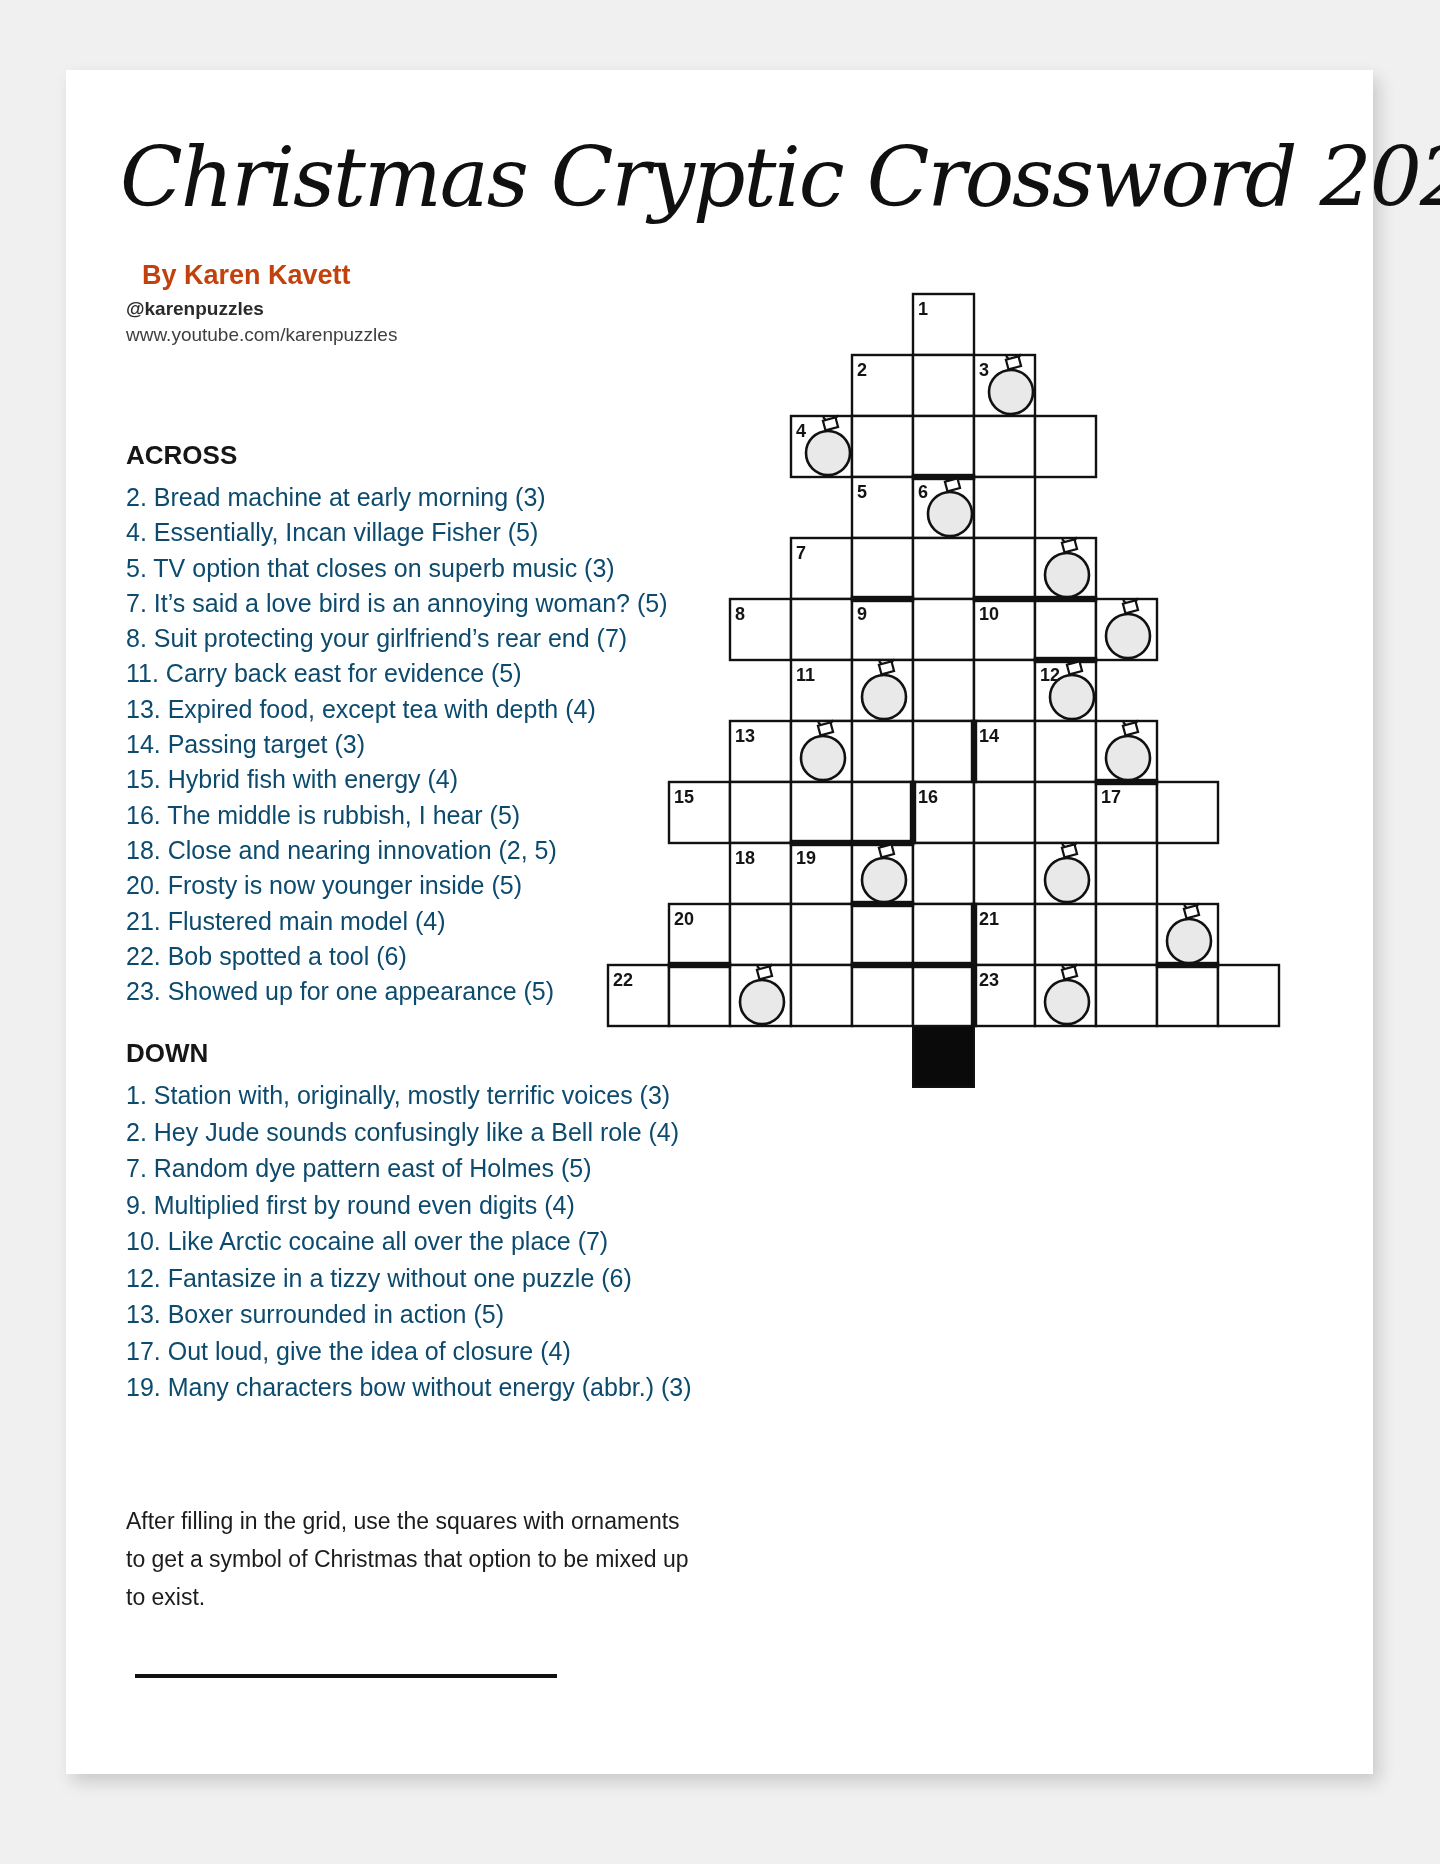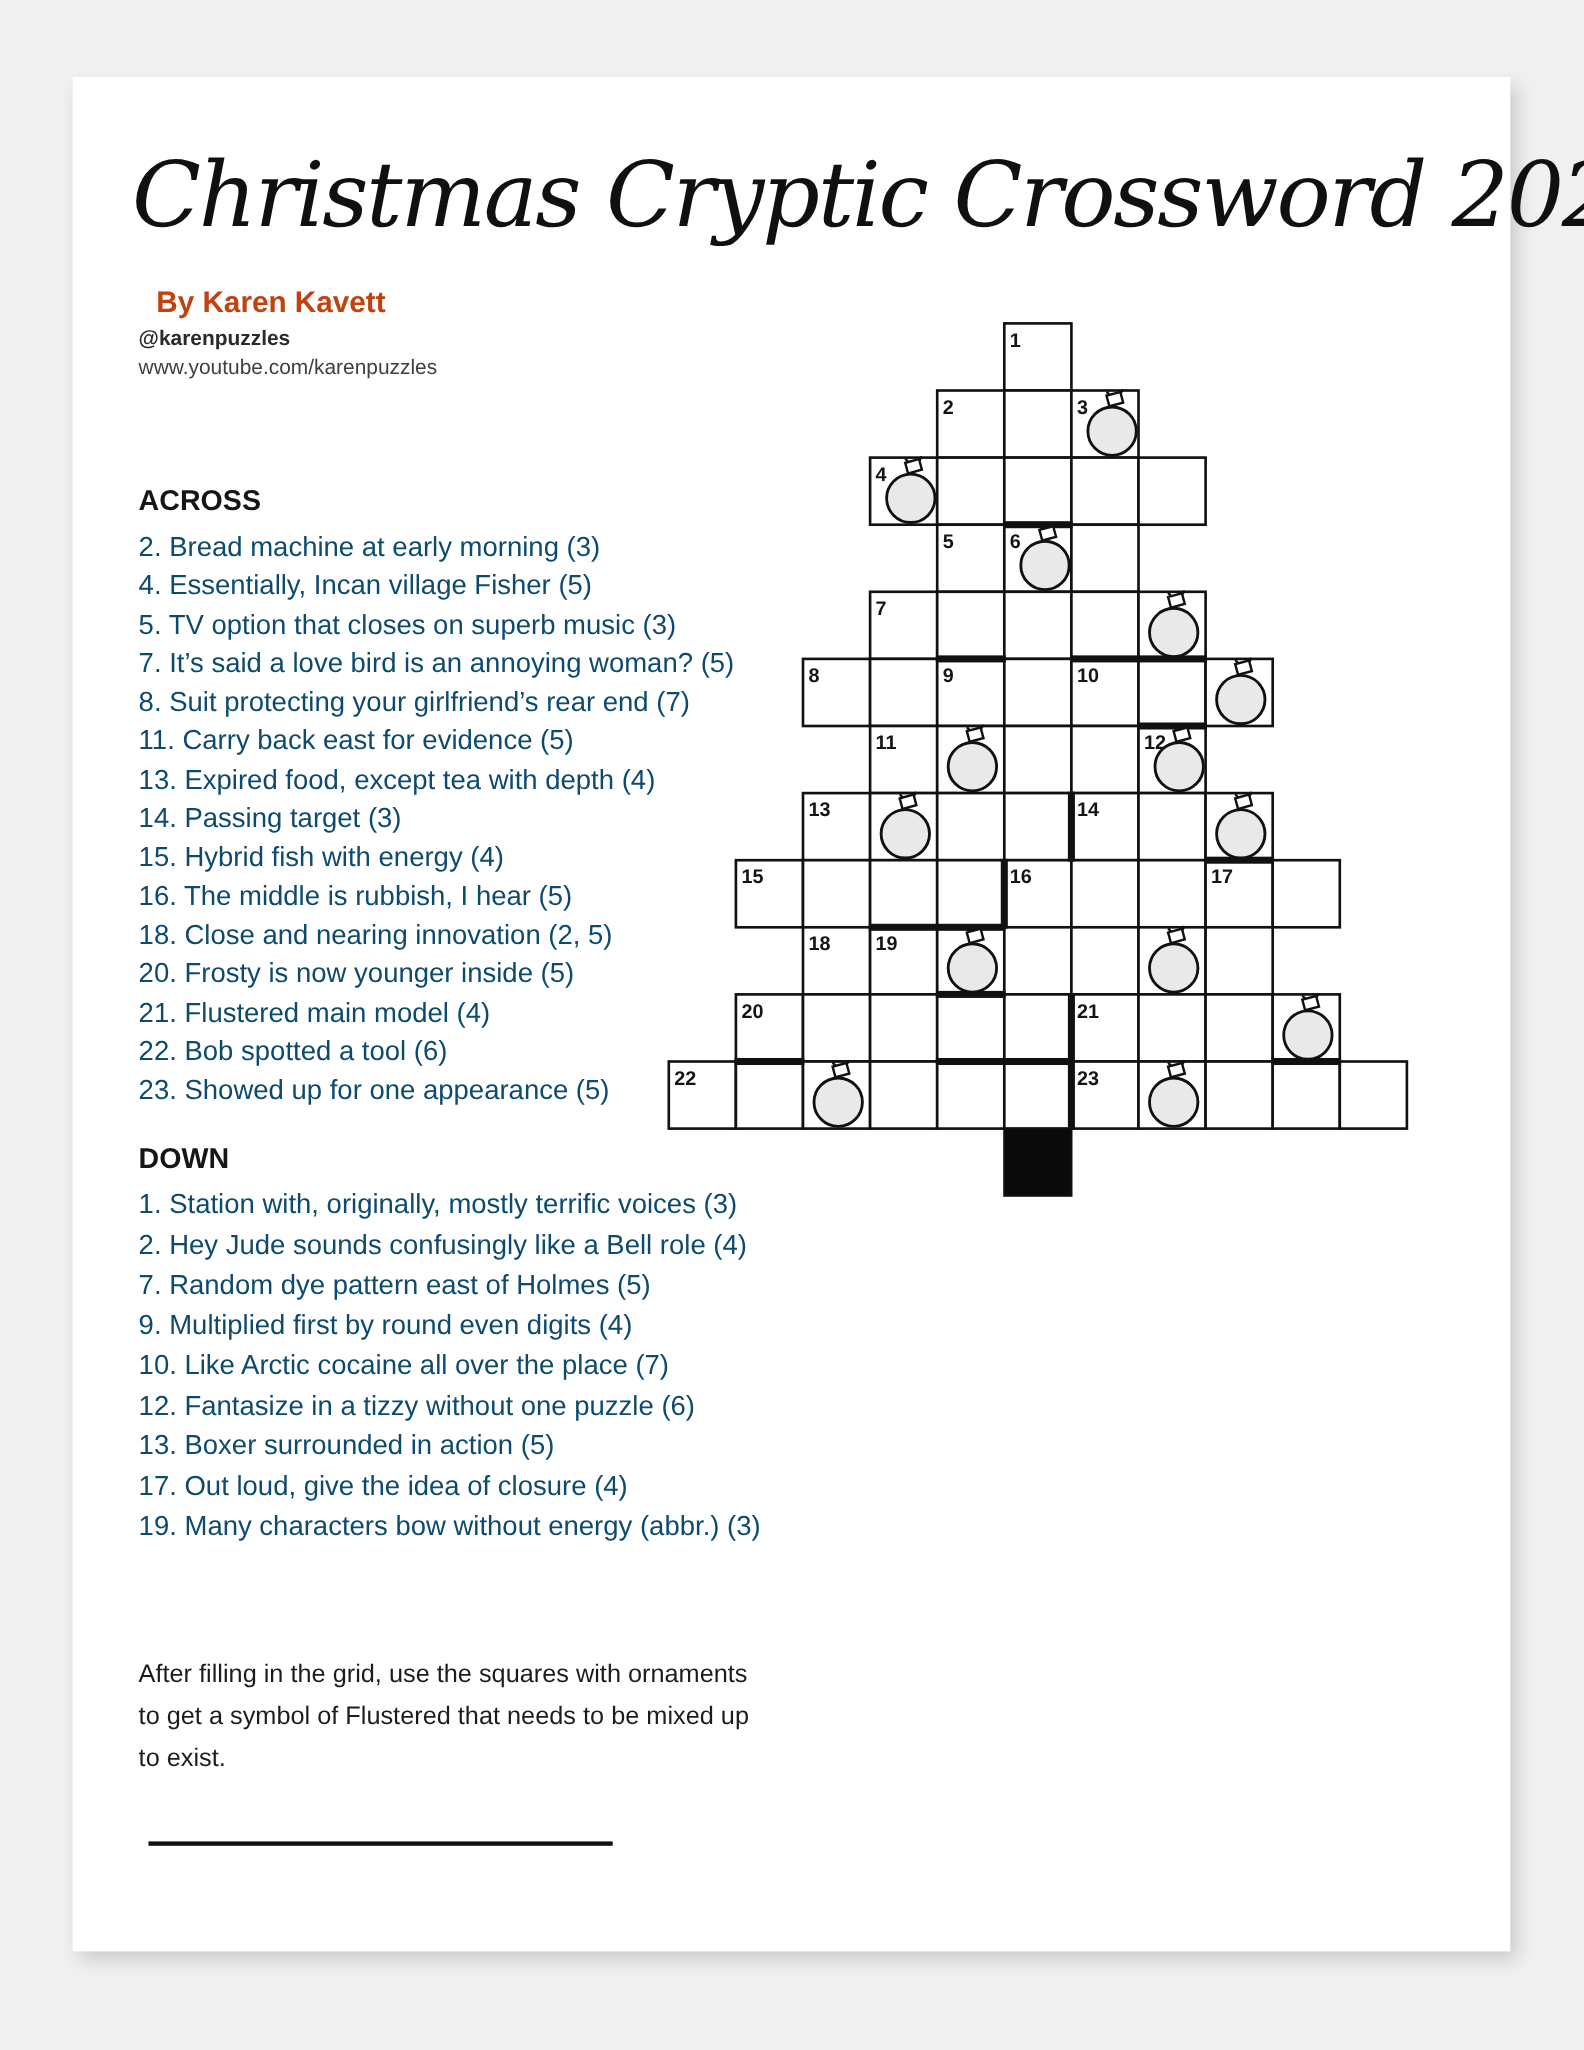--- a/index.html
+++ b/index.html
@@ -63,21 +63,21 @@
         <div>10. Like Arctic cocaine all over the place (7)</div>
         <div>12. Fantasize in a tizzy without one puzzle (6)</div>
         <div>13. Boxer surrounded in action (5)</div>
         <div>17. Out loud, give the idea of closure (4)</div>
         <div>19. Many characters bow without energy (abbr.) (3)</div>
       </div>
   </div>
 
   <div class="abs note" id="note-block">
       <div>After filling in the grid, use the squares with ornaments</div>
-      <div>to get a symbol of Flustered that needs to be mixed up</div>
+      <div>to get a symbol of Christmas that option to be mixed up</div>
       <div>to exist.</div>
     </div>
   <div class="abs answer-line"></div>
 </div>
 
 <svg id="grid-svg" xmlns="http://www.w3.org/2000/svg" viewBox="0 0 1440 1864">
     <rect x="913" y="294" width="61" height="61" fill="#ffffff" stroke="#111111" stroke-width="2.4"></rect>
     <rect x="852" y="355" width="61" height="61" fill="#ffffff" stroke="#111111" stroke-width="2.4"></rect>
     <rect x="913" y="355" width="61" height="61" fill="#ffffff" stroke="#111111" stroke-width="2.4"></rect>
     <rect x="974" y="355" width="61" height="61" fill="#ffffff" stroke="#111111" stroke-width="2.4"></rect>

